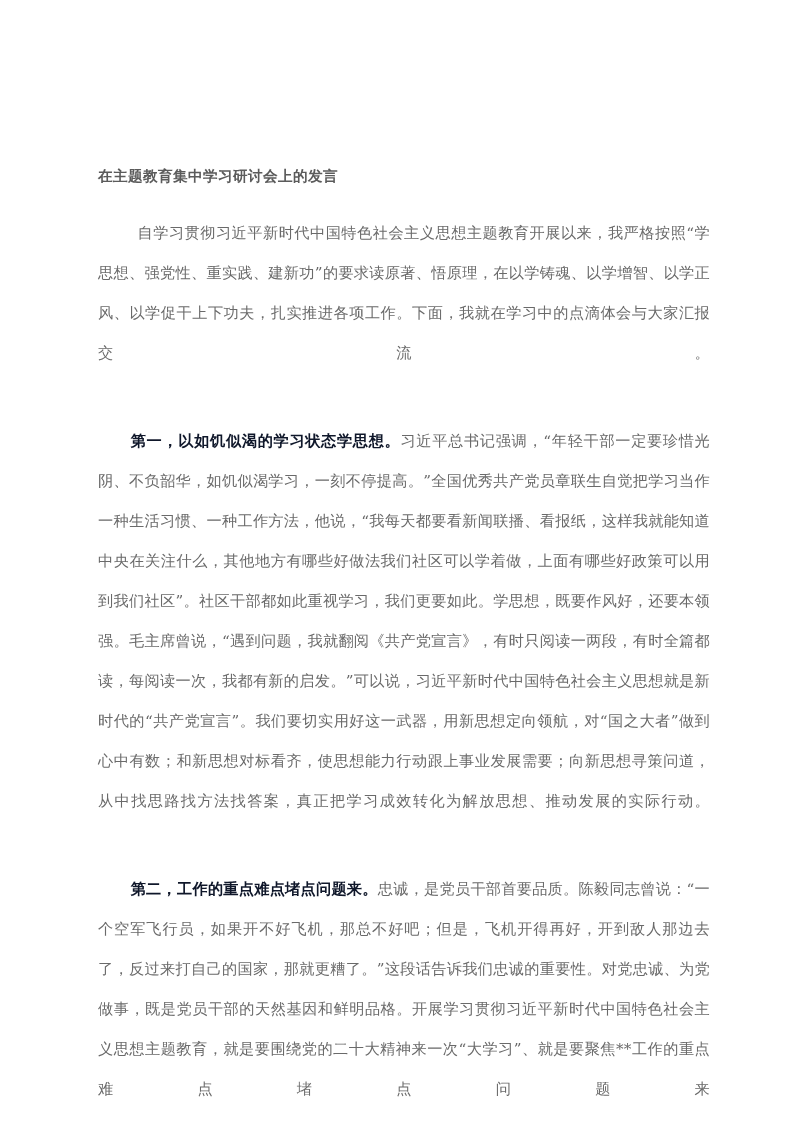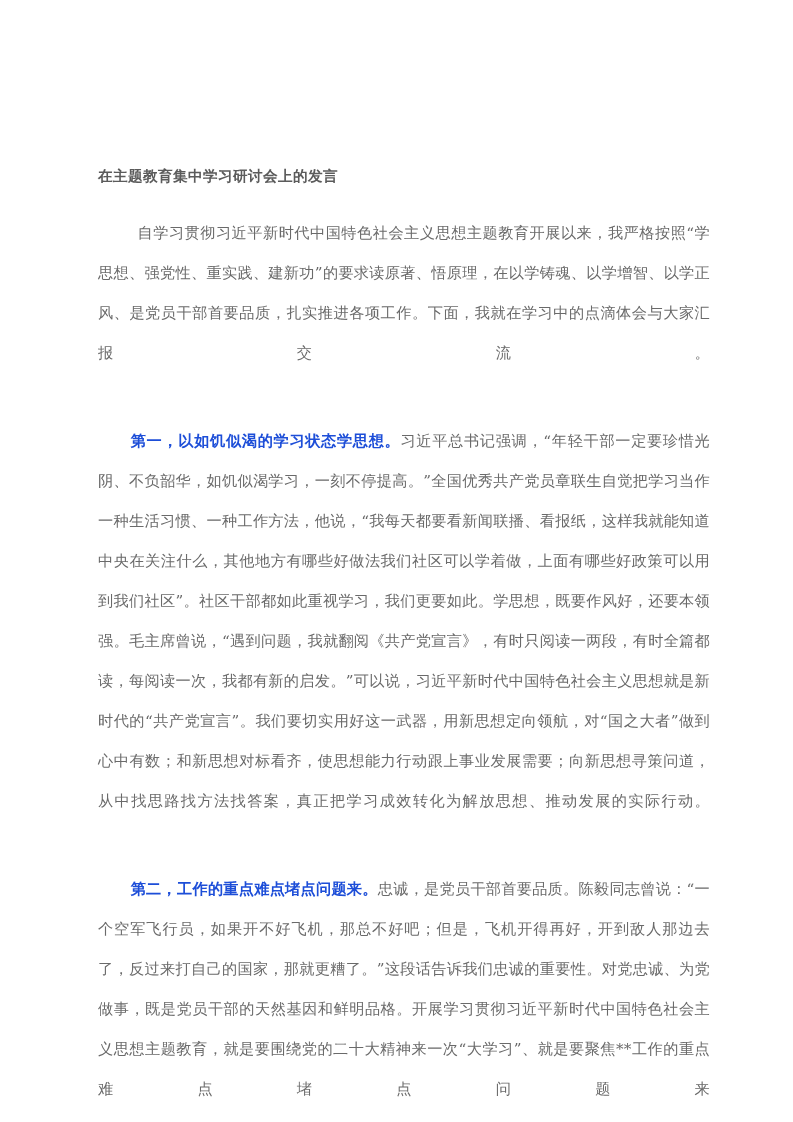--- a/index.html
+++ b/index.html
@@ -52,40 +52,40 @@
     letter-spacing: 0.2px;
     word-break: break-all;
   }
 
   .para.first {
     text-indent: 2.6em;
   }
 
   .para .lead {
     font-weight: bold;
-    color: #1d4ed8;
+    color: #0f172a;
   }
 
   
   .para::after {
     content: "";
     display: inline-block;
     width: 100%;
   }
 </style>
 </head>
 <body>
 
 <div class="page">
   <div class="content">
 
     <h1 class="doc-title">在主题教育集中学习研讨会上的发言</h1>
 
     <p class="para first">
-      <span>自学习贯彻习近平新时代中国特色社会主义思想主题教育开展以来，我严格按照“学思想、强党性、重实践、建新功”的要求读原著、悟原理，在以学铸魂、以学增智、以学正风、是党员干部首要品质，扎实推进各项工作。下面，我就在学习中的点滴体会与大家汇报交流。</span>
+      <span>自学习贯彻习近平新时代中国特色社会主义思想主题教育开展以来，我严格按照“学思想、强党性、重实践、建新功”的要求读原著、悟原理，在以学铸魂、以学增智、以学正风、以学促干上下功夫，扎实推进各项工作。下面，我就在学习中的点滴体会与大家汇报交流。</span>
     </p>
 
     <p class="para">
       <span class="lead">第一，以如饥似渴的学习状态学思想。</span><span>习近平总书记强调，“年轻干部一定要珍惜光阴、不负韶华，如饥似渴学习，一刻不停提高。”全国优秀共产党员章联生自觉把学习当作一种生活习惯、一种工作方法，他说，“我每天都要看新闻联播、看报纸，这样我就能知道中央在关注什么，其他地方有哪些好做法我们社区可以学着做，上面有哪些好政策可以用到我们社区”。社区干部都如此重视学习，我们更要如此。学思想，既要作风好，还要本领强。毛主席曾说，“遇到问题，我就翻阅《共产党宣言》，有时只阅读一两段，有时全篇都读，每阅读一次，我都有新的启发。”可以说，习近平新时代中国特色社会主义思想就是新时代的“共产党宣言”。我们要切实用好这一武器，用新思想定向领航，对“国之大者”做到心中有数；和新思想对标看齐，使思想能力行动跟上事业发展需要；向新思想寻策问道，从中找思路找方法找答案，真正把学习成效转化为解放思想、推动发展的实际行动。</span>
     </p>
 
     <p class="para">
       <span class="lead">第二，工作的重点难点堵点问题来。</span><span>忠诚，是党员干部首要品质。陈毅同志曾说：“一个空军飞行员，如果开不好飞机，那总不好吧；但是，飞机开得再好，开到敌人那边去了，反过来打自己的国家，那就更糟了。”这段话告诉我们忠诚的重要性。对党忠诚、为党做事，既是党员干部的天然基因和鲜明品格。开展学习贯彻习近平新时代中国特色社会主义思想主题教育，就是要围绕党的二十大精神来一次“大学习”、就是要聚焦**工作的重点难点堵点问题来</span>
     </p>
 

